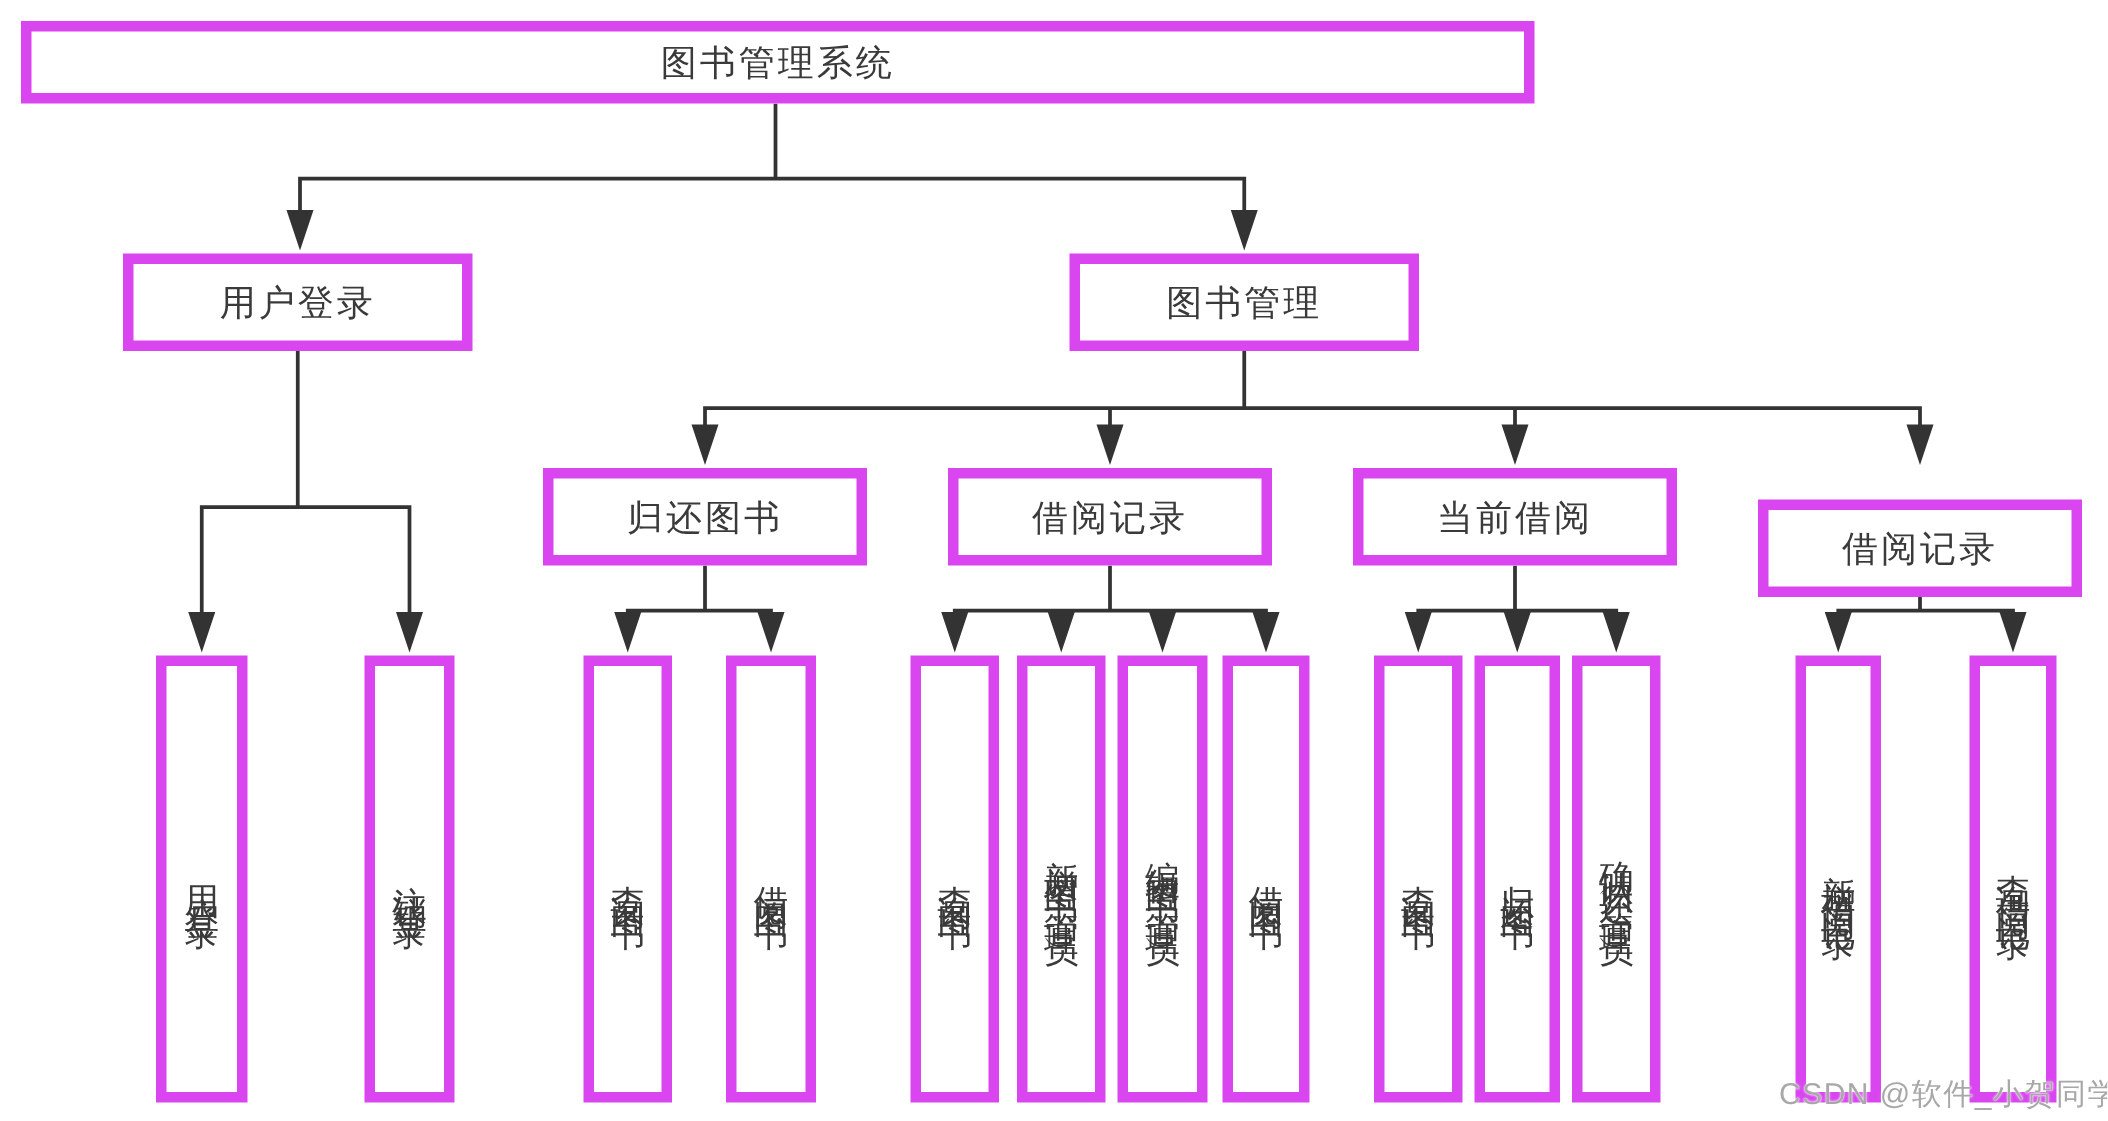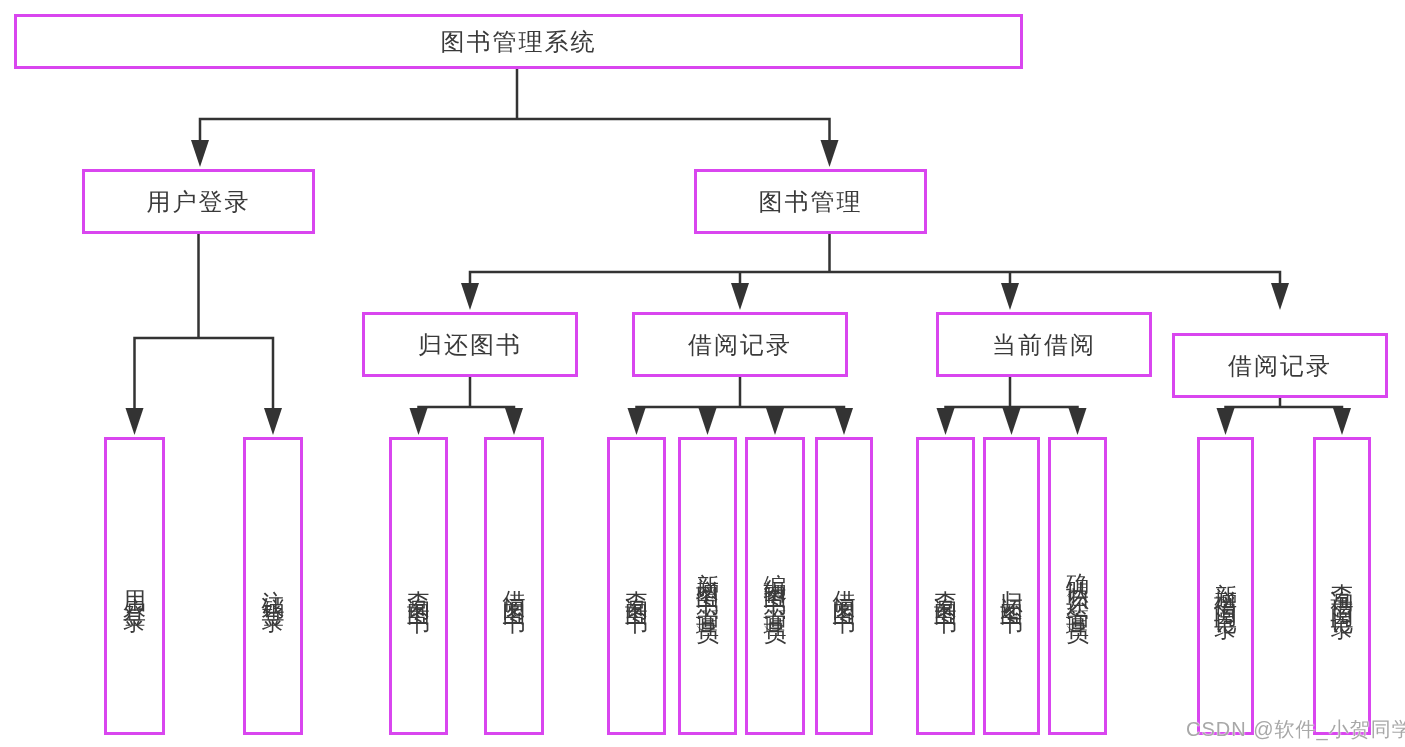--- a/index.html
+++ b/index.html
@@ -17,21 +17,21 @@
   }
   #connectors {
     position: absolute;
     left: 0; top: 0;
     width: 1405px; height: 747px;
     z-index: 0;
   }
   .node {
     position: absolute;
     box-sizing: border-box;
-    border: 3px solid #d946ef;
+    border: 7px solid #d946ef;
     background: #ffffff;
     display: flex;
     align-items: center;
     justify-content: center;
     color: #3a3a3a;
     z-index: 1;
   }
   .hnode {
     font-size: 24px;
     letter-spacing: 2px;
@@ -113,31 +113,31 @@
     </g>
   </svg>
 
   <div class="node hnode" style="left:14px; top:14px; width:1009px; height:55px;">
     <span>图书管理系统</span>
   </div>
 
   <div class="node hnode" style="left:82px; top:169px; width:233px; height:65px;">
     <span>用户登录</span>
   </div>
-  <div class="node hnode" style="left:694px; top:169px; width:233px; height:65px;">
+  <div class="node hnode" style="left:713px; top:169px; width:233px; height:65px;">
     <span>图书管理</span>
   </div>
 
   <div class="node hnode" style="left:362px; top:312px; width:216px; height:65px;">
     <span>归还图书</span>
   </div>
   <div class="node hnode" style="left:632px; top:312px; width:216px; height:65px;">
     <span>借阅记录</span>
   </div>
-  <div class="node hnode" style="left:902px; top:312px; width:216px; height:65px;margin-left:34px;">
+  <div class="node hnode" style="left:902px; top:312px; width:216px; height:65px;">
     <span>当前借阅</span>
   </div>
   <div class="node hnode" style="left:1172px; top:312px; width:216px; height:65px;margin-top:21px;">
     <span>借阅记录</span>
   </div>
 
   <div class="node leaf" style="left:104px; top:437px; width:61px;">
     <span class="vtext">用户登录</span>
   </div>
   <div class="node leaf" style="left:243px; top:437px; width:60px;">

